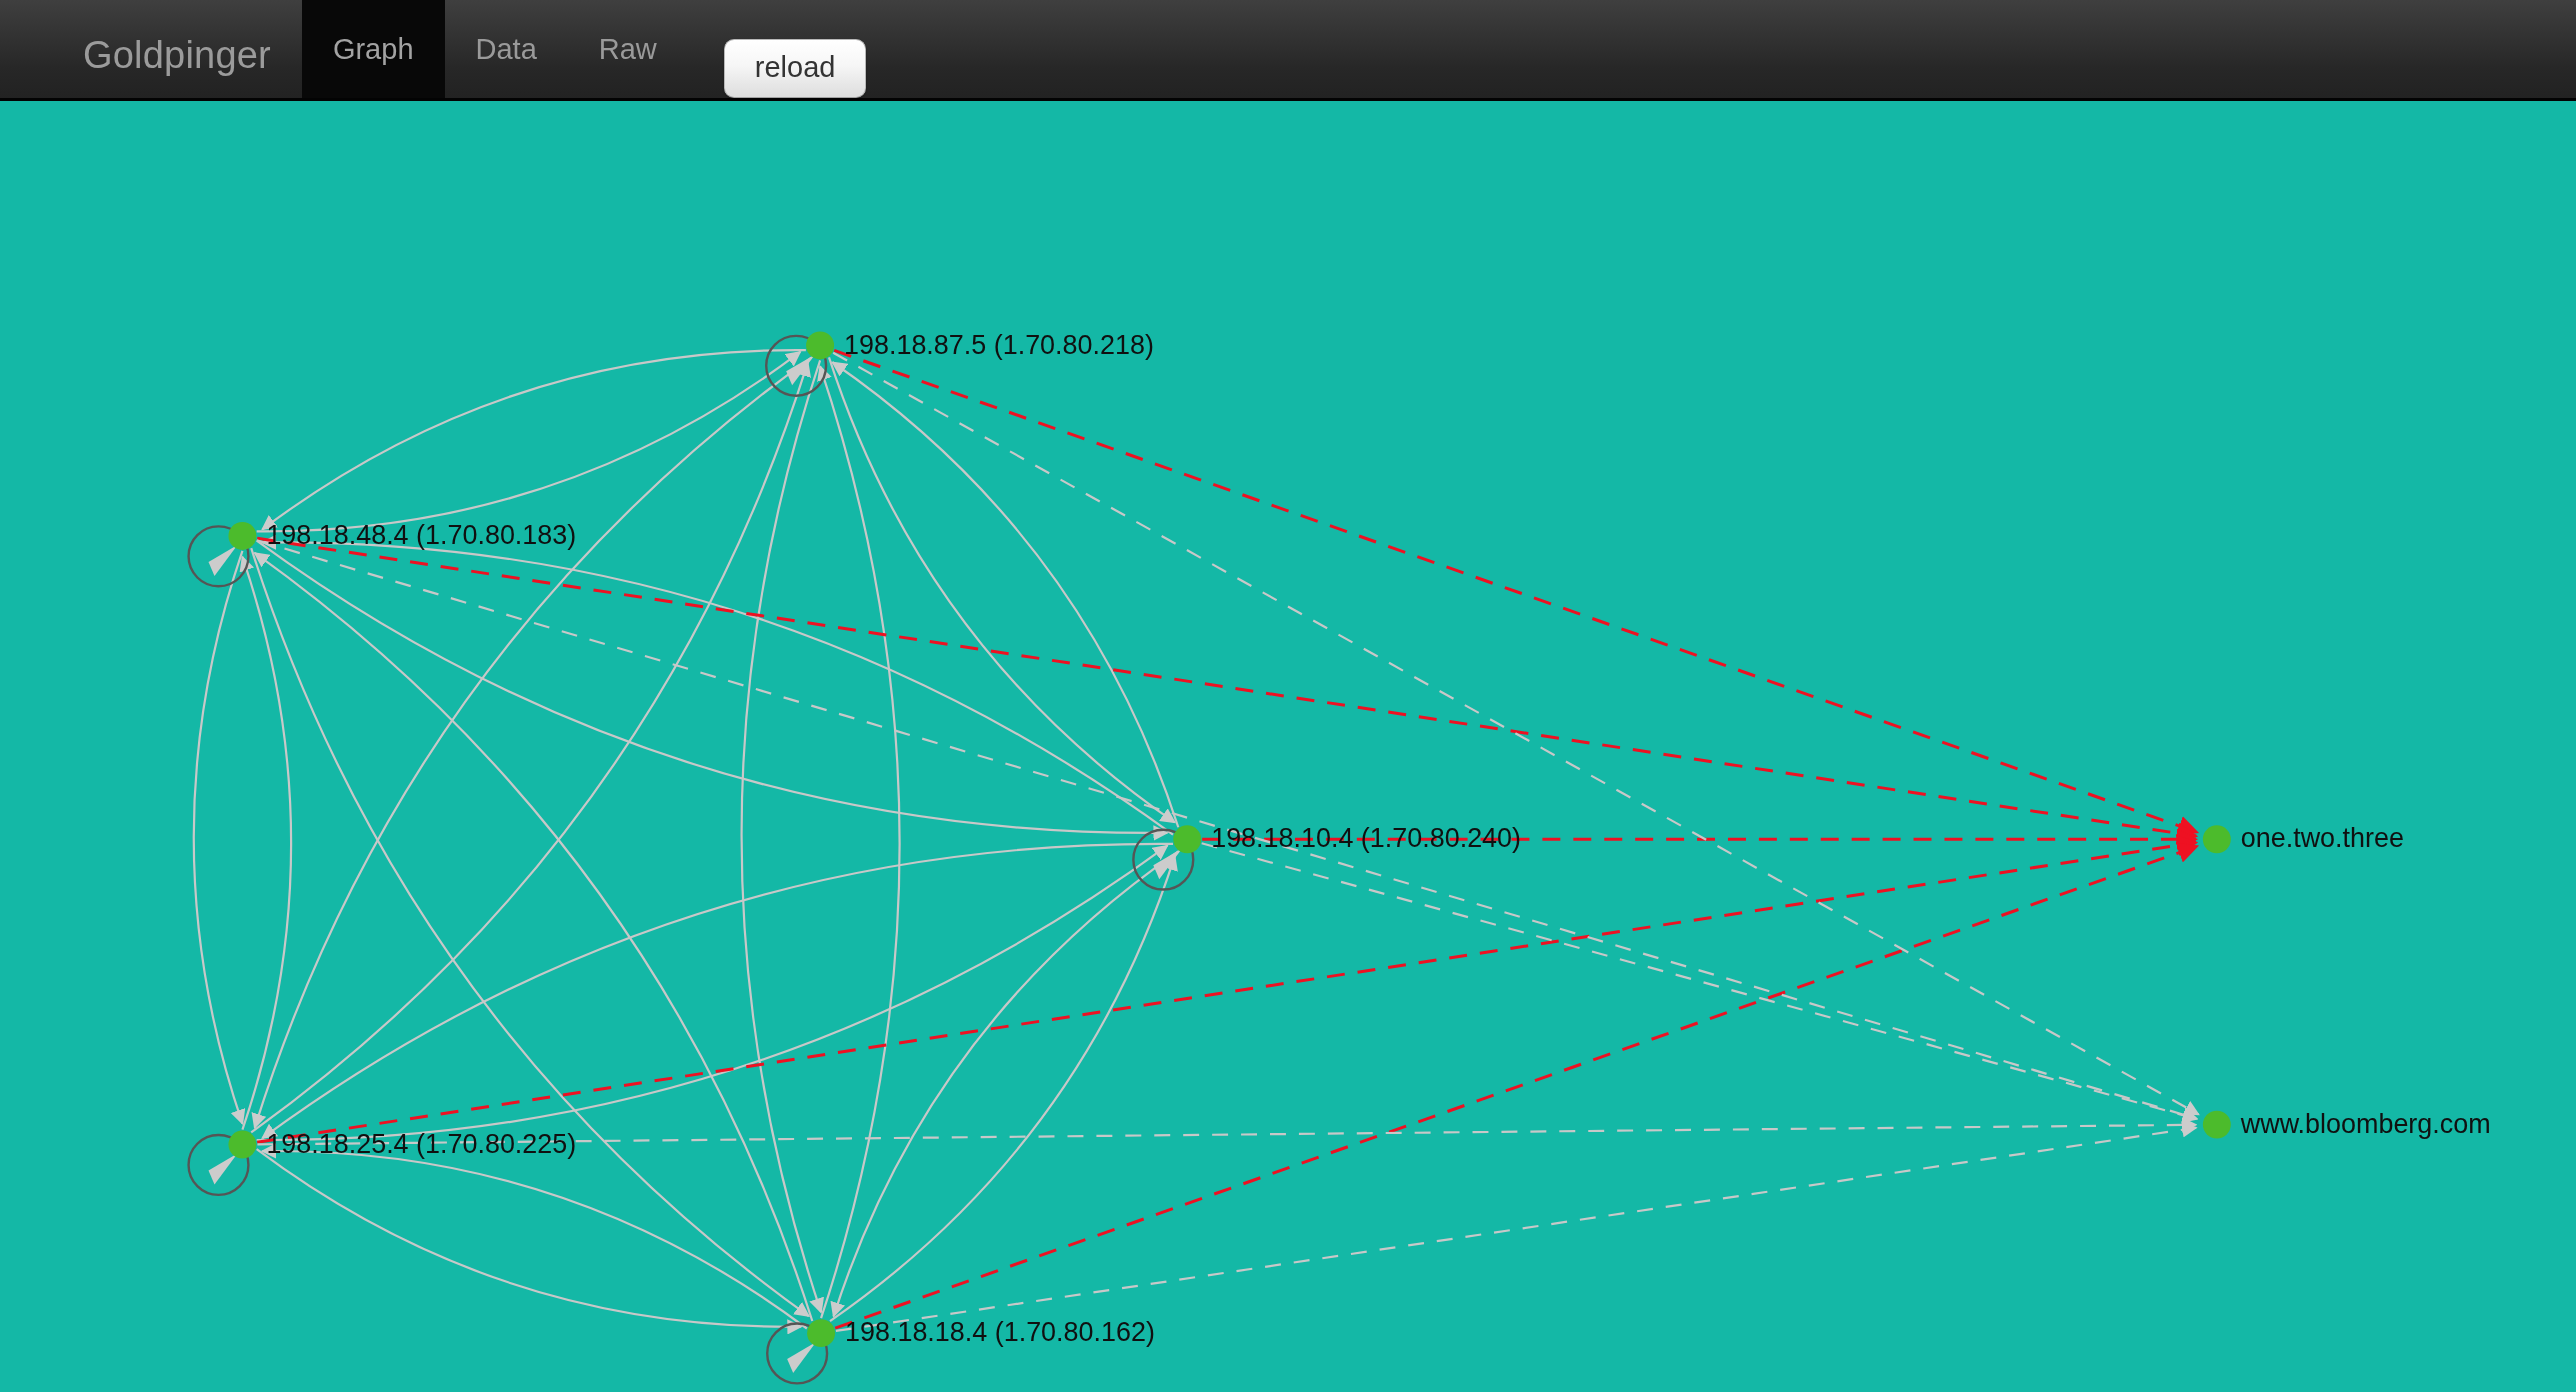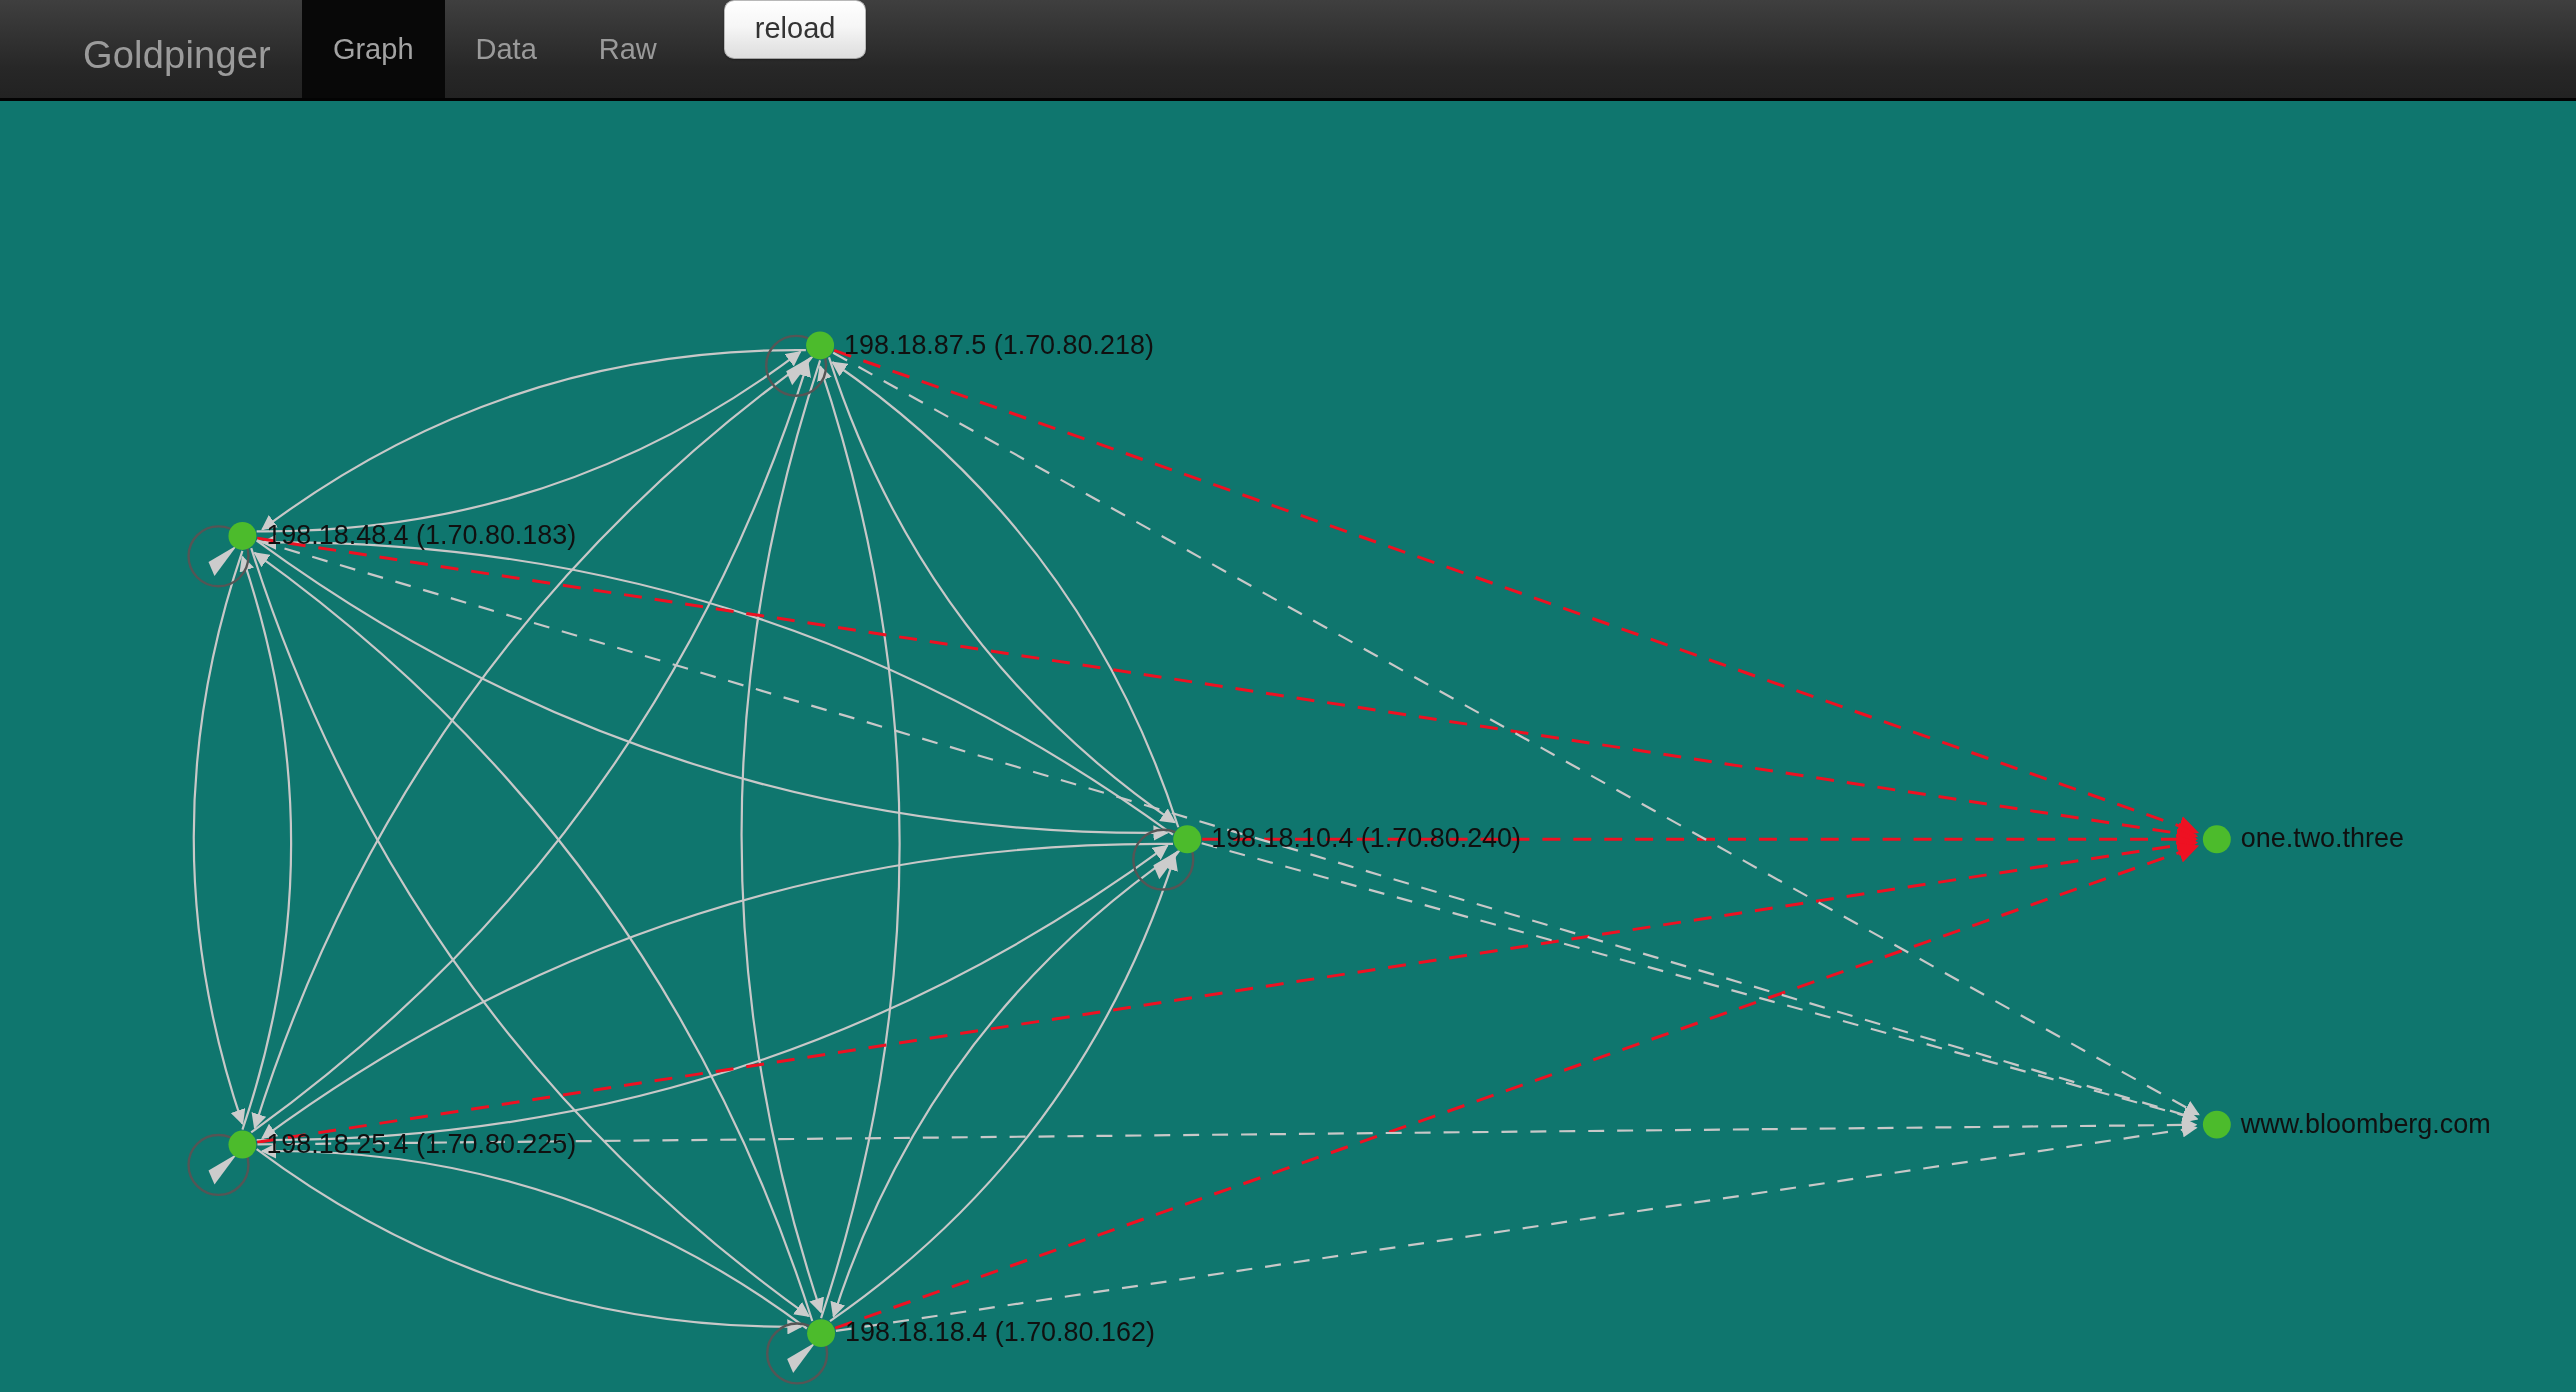--- a/index.html
+++ b/index.html
@@ -45,21 +45,21 @@
     font-weight: 400;
     cursor: pointer;
     user-select: none;
   }
   .nav-item.active {
     background: #080808;
     color: #a3a3a3;
   }
   .nav-btn-wrap {
     display: flex;
-    align-items: flex-start;
+    align-items: flex-end;
     padding-left: 36px;
   }
   .reload-btn {
     font-family: "Liberation Sans", sans-serif;
     font-size: 29px;
     color: #333333;
     background: linear-gradient(to bottom, #ffffff 0%, #f6f6f6 45%, #e8e8e8 75%, #dedede 100%);
     border: 1px solid #b9b9b9;
     border-bottom-color: #a2a2a2;
     border-radius: 10px;
@@ -67,21 +67,21 @@
     cursor: pointer;
     box-shadow: 0 1px 2px rgba(0,0,0,0.28);
     line-height: 1;
   }
 
   
   .graph-area {
     position: relative;
     width: 2576px;
     height: 1292px;
-    background: #0f766e;
+    background: #14b8a6;
   }
   #graph-svg {
     position: absolute;
     top: 0;
     left: 0;
     width: 2576px;
     height: 1292px;
     display: block;
   }
   .node-label {

